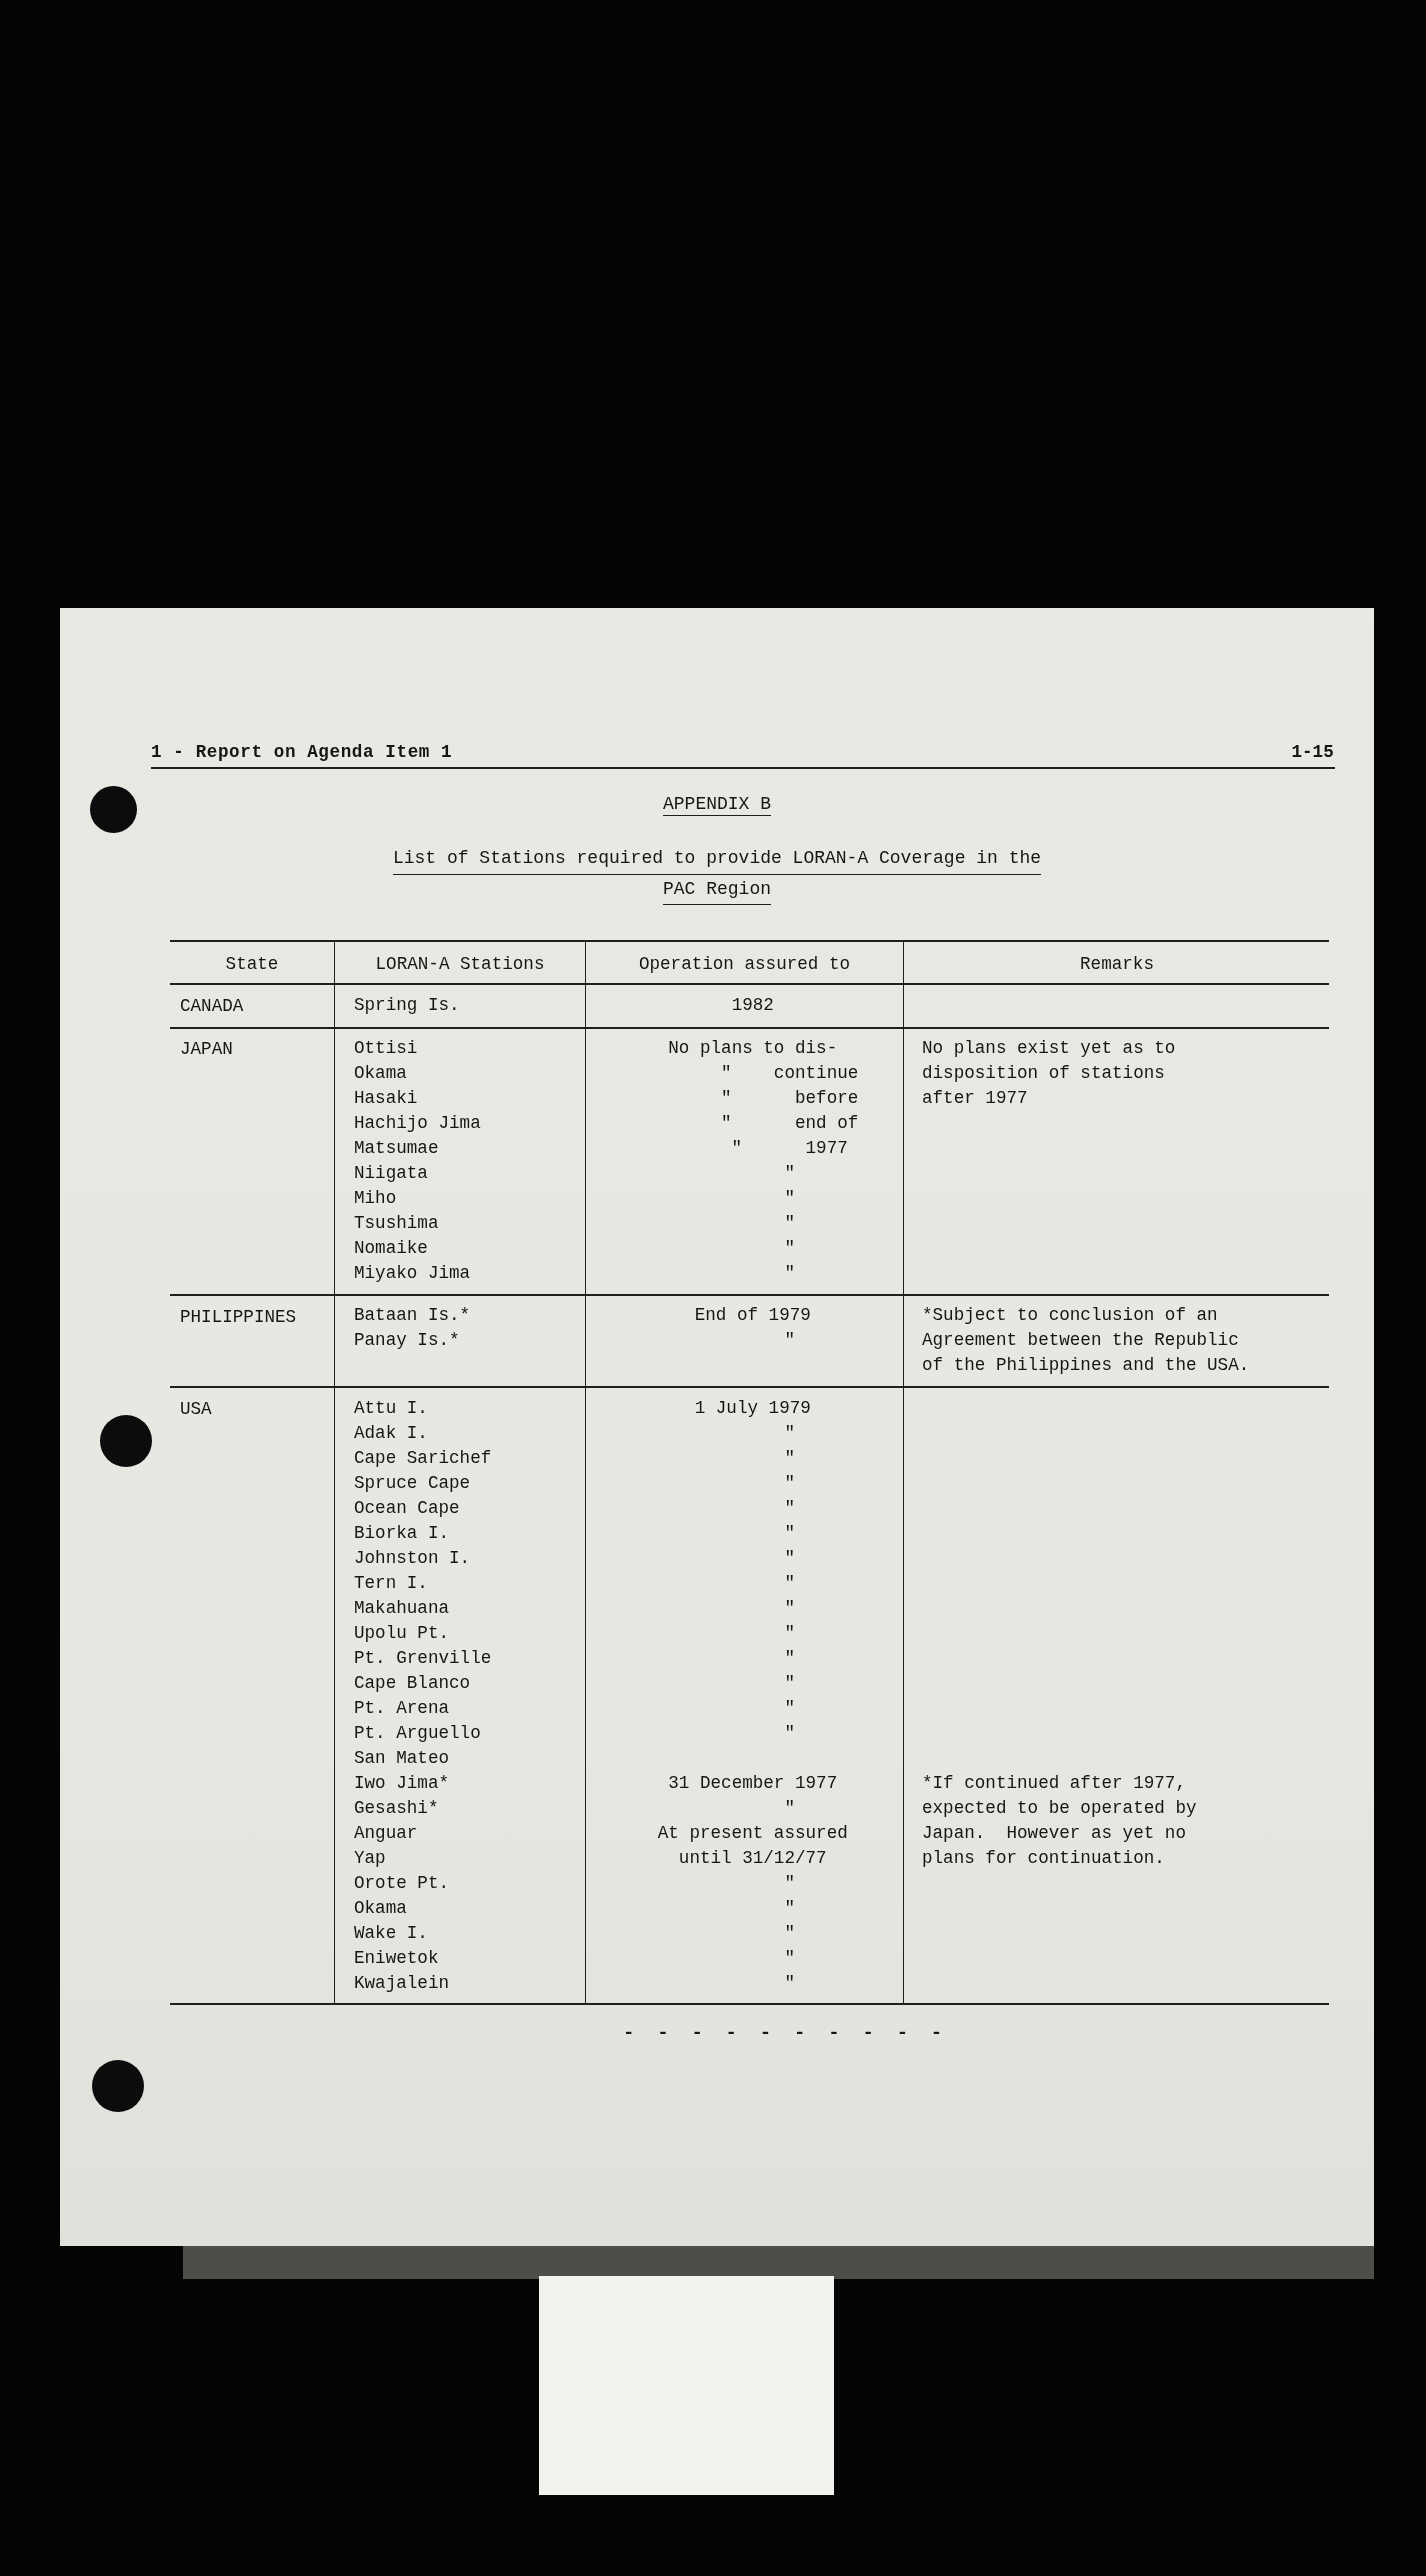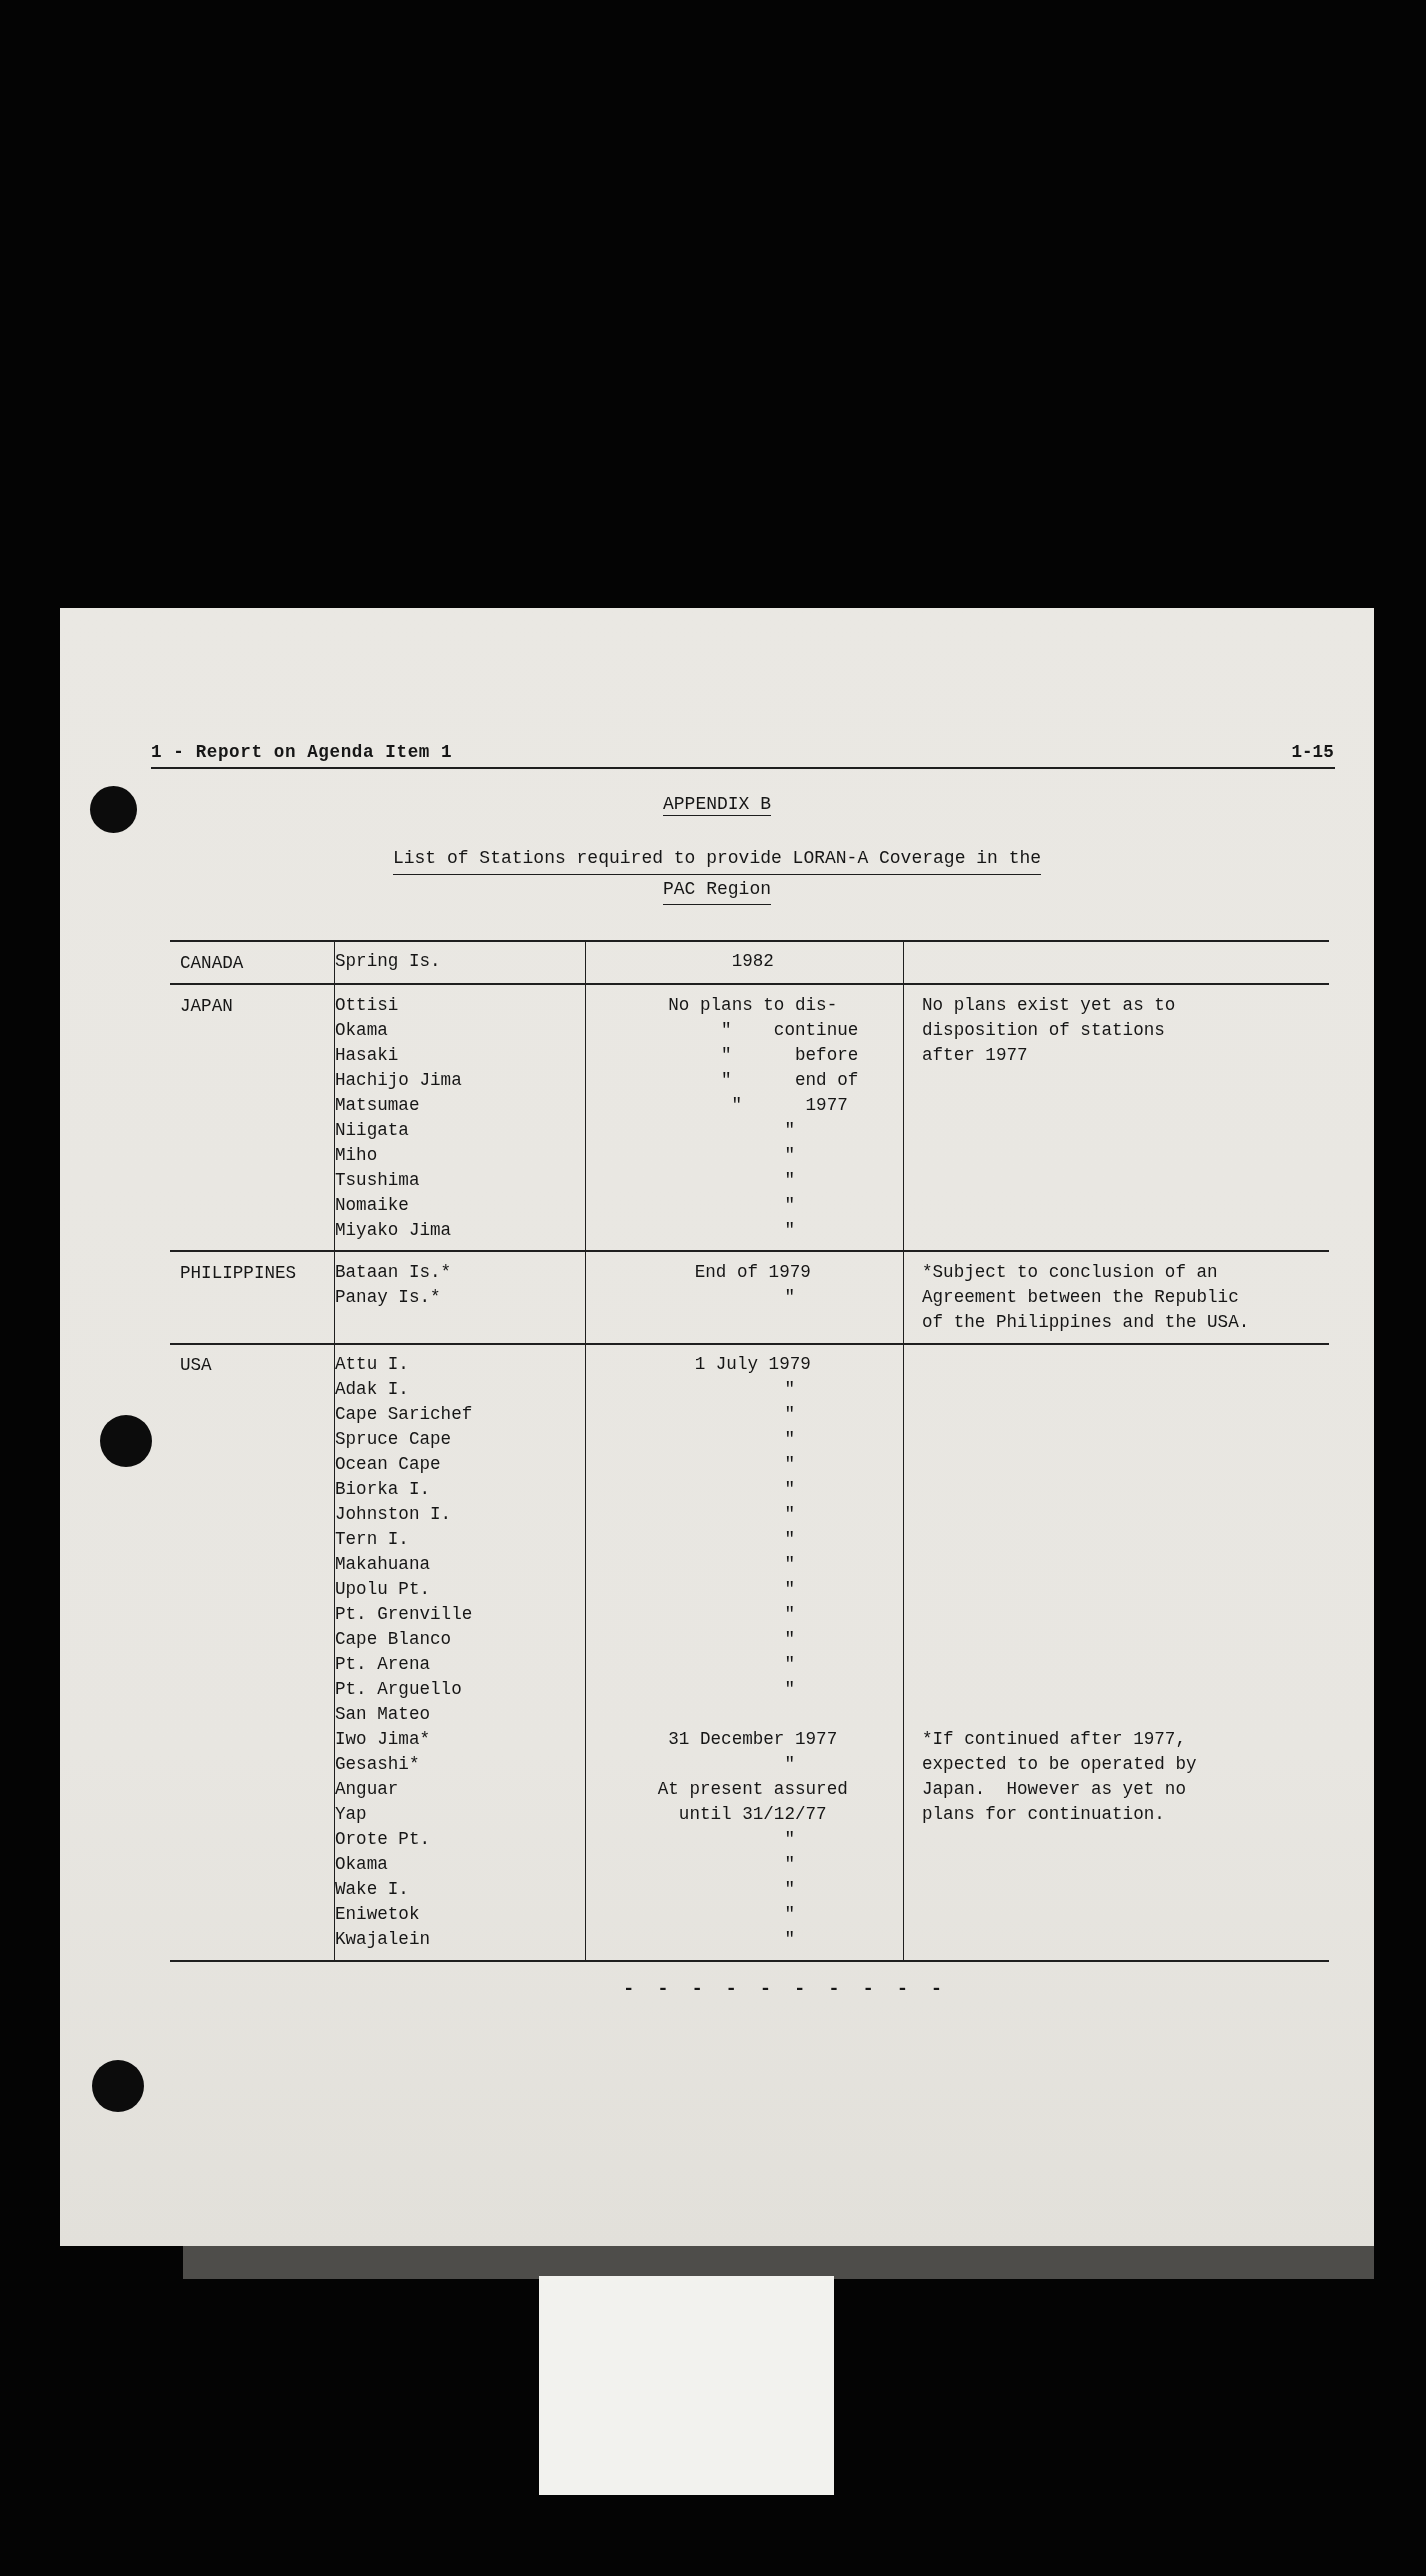--- a/index.html
+++ b/index.html
@@ -45,21 +45,21 @@
     border-top:2.5px solid #1f1f1f;
     font-size:17.6px;
   }
   .thead, .trow { display:grid; grid-template-columns:164px 251px 318px 427px; }
   .thead { border-bottom:2.5px solid #1f1f1f; }
   .thead > div { text-align:center; padding:12.6px 0 8.8px; }
   .trow { border-bottom:2.5px solid #1f1f1f; }
   .thead > div:nth-child(n+2), .cell:nth-child(n+2) { border-left:1.9px solid #1f1f1f; }
   .cell { padding:7.6px 2.5px 7.6px 0; }
   .cell.state    { padding-left:10px; padding-top:8.8px; }
-  .cell.stations { }
+  .cell.stations { padding-left:19px; }
   .cell.ops      { padding-left:19px;text-align:center; }
   .cell.remarks  { padding-left:18px; }
   .line { min-height:25px; line-height:25px; white-space:pre; }
 
   .dashes {
     margin:16.4px 0 0 563px;
     font-size:19px; font-weight:bold; letter-spacing:5.7px; white-space:pre;
   }
 </style>
 </head>
@@ -82,20 +82,26 @@
   <div class="title-block appendix">
     <span class="u">APPENDIX B</span>
   </div>
 
   <div class="title-block subtitle">
     <div><span class="u">List of Stations required to provide LORAN-A Coverage in the</span></div>
     <div><span class="u">PAC Region</span></div>
   </div>
 
   <div class="tbl">
+    <div class="thead">
+      <div>State</div>
+      <div>LORAN-A Stations</div>
+      <div>Operation assured to</div>
+      <div>Remarks</div>
+    </div>
     <div>
         <div class="trow">
           <div class="cell state line">CANADA</div>
           <div class="cell stations">
             <div class="line">Spring Is.</div>
           </div>
           <div class="cell ops">
             <div class="line">1982</div>
           </div>
           <div class="cell remarks"></div>

